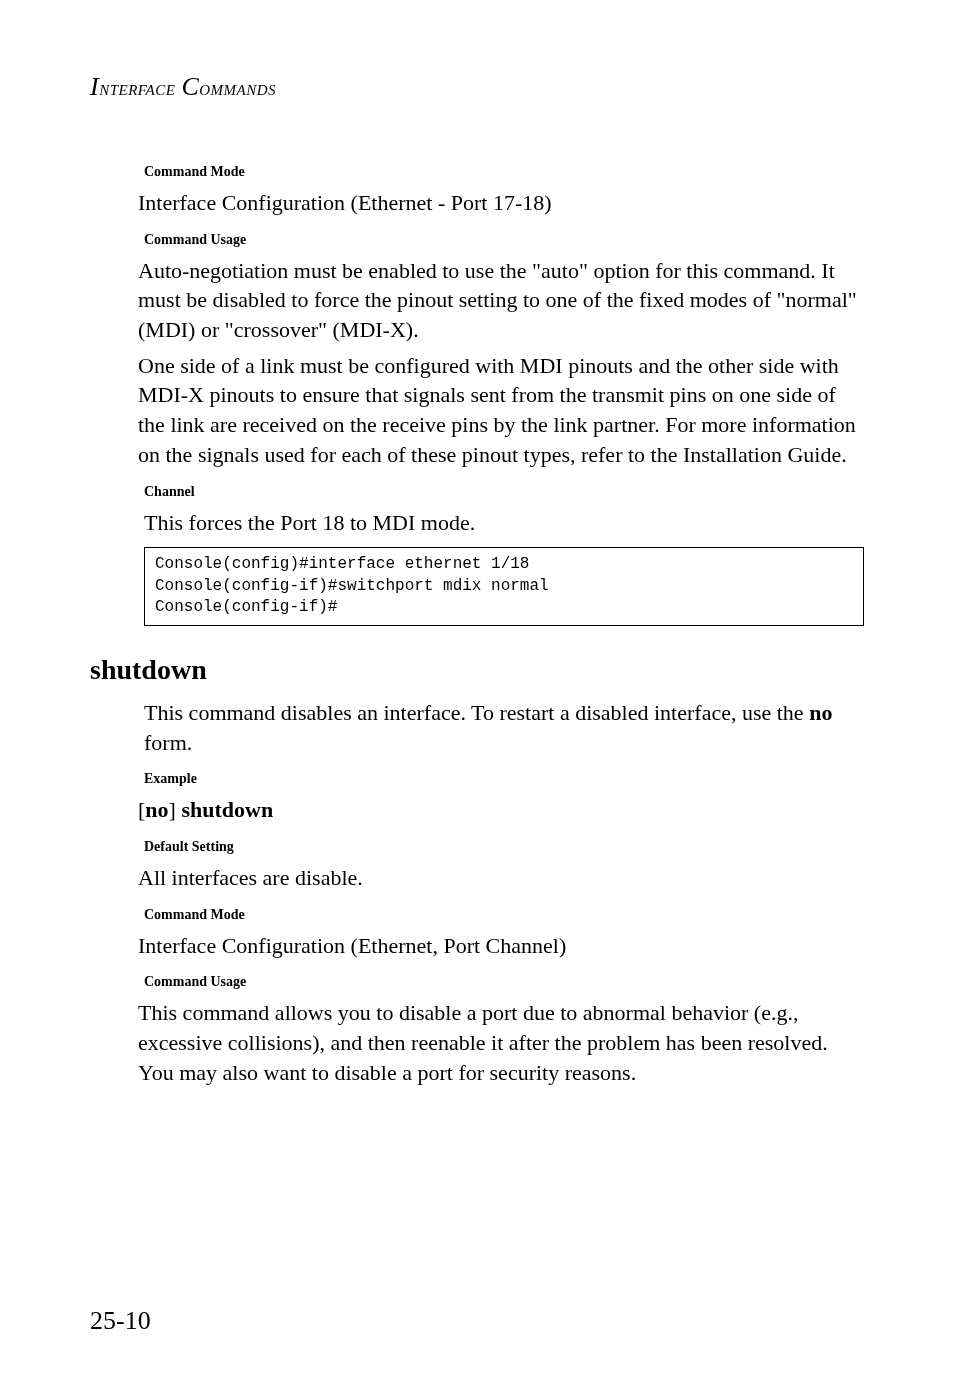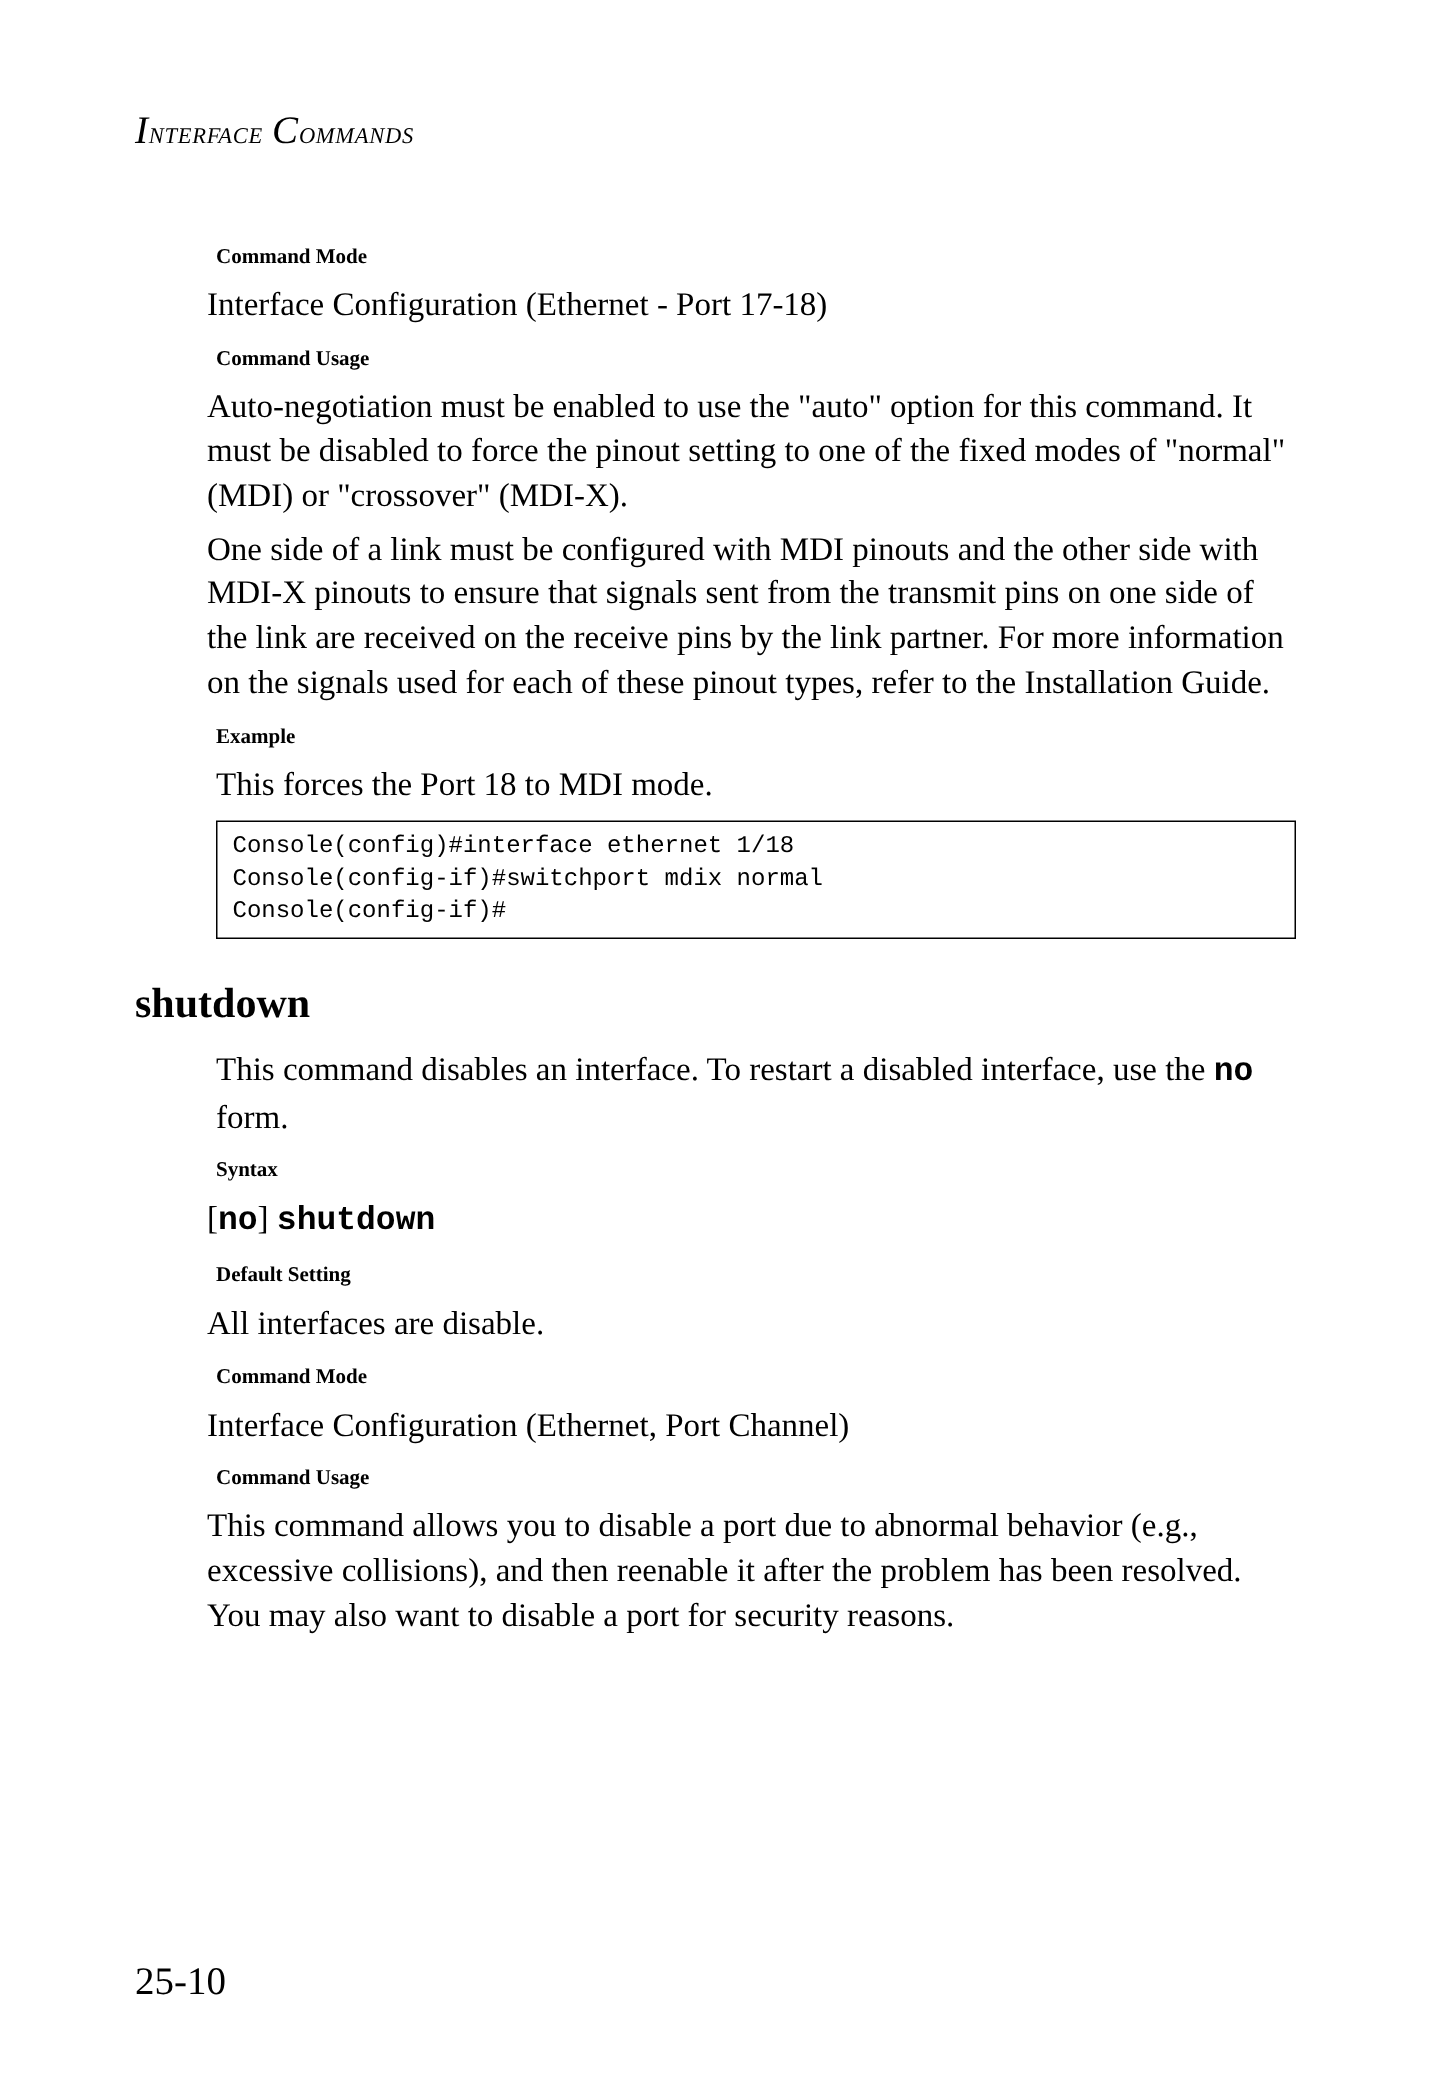--- a/index.html
+++ b/index.html
@@ -52,48 +52,48 @@
       font-size: 28px;
       margin-top: 28px;
       margin-bottom: 12px;
     }
     .page-number {
       position: absolute;
       bottom: 52px;
       left: 90px;
       font-size: 26px;
     }
-    .inline-bold { font-weight: bold; font-family: Liberation Mono, monospace; }
+    .inline-bold { font-weight: bold; }
   </style>
 </head>
 <body>
 
 <div class="header"><span class="first-letter">I</span>nterface <span class="first-letter">C</span>ommands</div>
 
 <div class="subheading">Command Mode</div>
 <div class="body-text">Interface Configuration (Ethernet - Port 17-18)</div>
 
 <div class="subheading">Command Usage</div>
 <div class="body-text">Auto-negotiation must be enabled to use the "auto" option for this command. It must be disabled to force the pinout setting to one of the fixed modes of "normal" (MDI) or "crossover" (MDI-X).</div>
 <div class="body-text" style="margin-top:6px;">One side of a link must be configured with MDI pinouts and the other side with MDI-X pinouts to ensure that signals sent from the transmit pins on one side of the link are received on the receive pins by the link partner. For more information on the signals used for each of these pinout types, refer to the Installation Guide.</div>
 
-<div class="subheading">Example</div>
+<div class="subheading">Channel</div>
 <div class="body-text no-indent">This forces the Port 18 to MDI mode.</div>
 
 <div class="code-block">Console(config)#interface ethernet 1/18
 Console(config-if)#switchport mdix normal
 Console(config-if)#</div>
 
 <div class="section-heading">shutdown</div>
 
 <div class="body-text no-indent" style="margin-top:6px;">
   <span>This command disables an interface. To restart a disabled interface, use the </span><span class="inline-bold">no</span><span> form.</span>
 </div>
 
-<div class="subheading">Syntax</div>
+<div class="subheading">Example</div>
 <div class="body-text">
   <span>[</span><span class="inline-bold">no</span><span>] </span><span class="inline-bold">shutdown</span>
 </div>
 
 <div class="subheading">Default Setting</div>
 <div class="body-text">All interfaces are disable.</div>
 
 <div class="subheading">Command Mode</div>
 <div class="body-text">Interface Configuration (Ethernet, Port Channel)</div>
 

